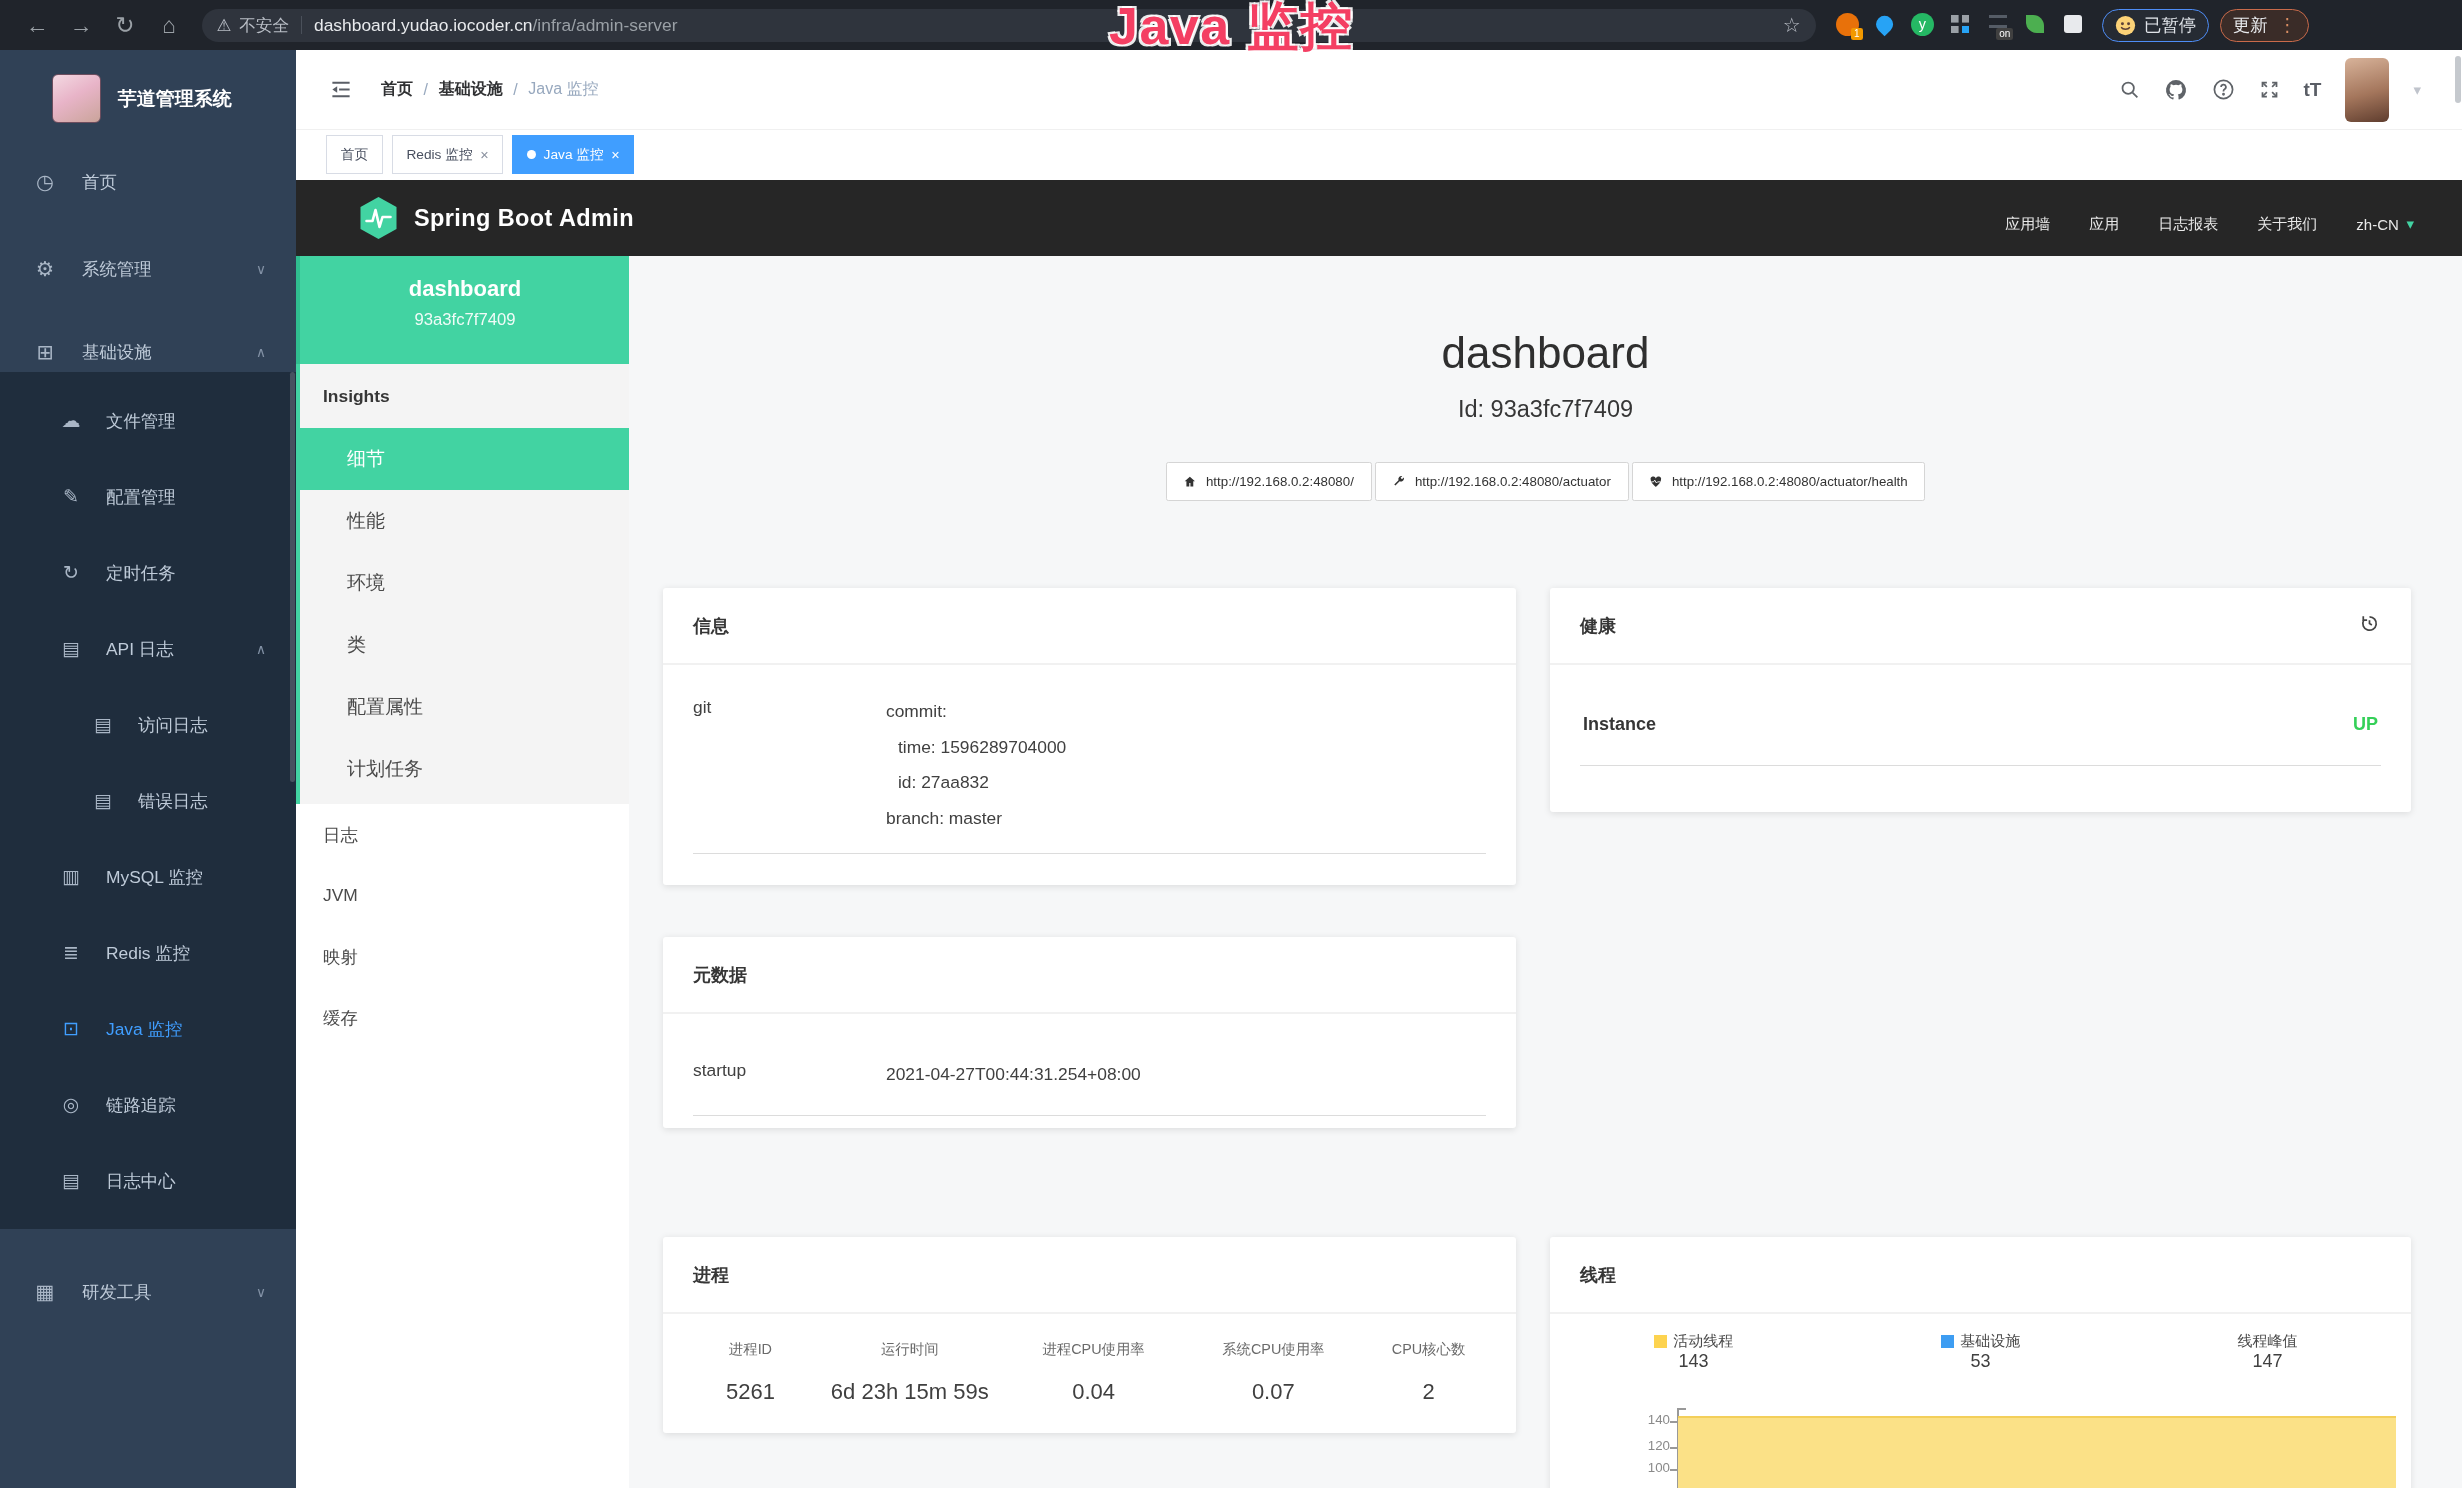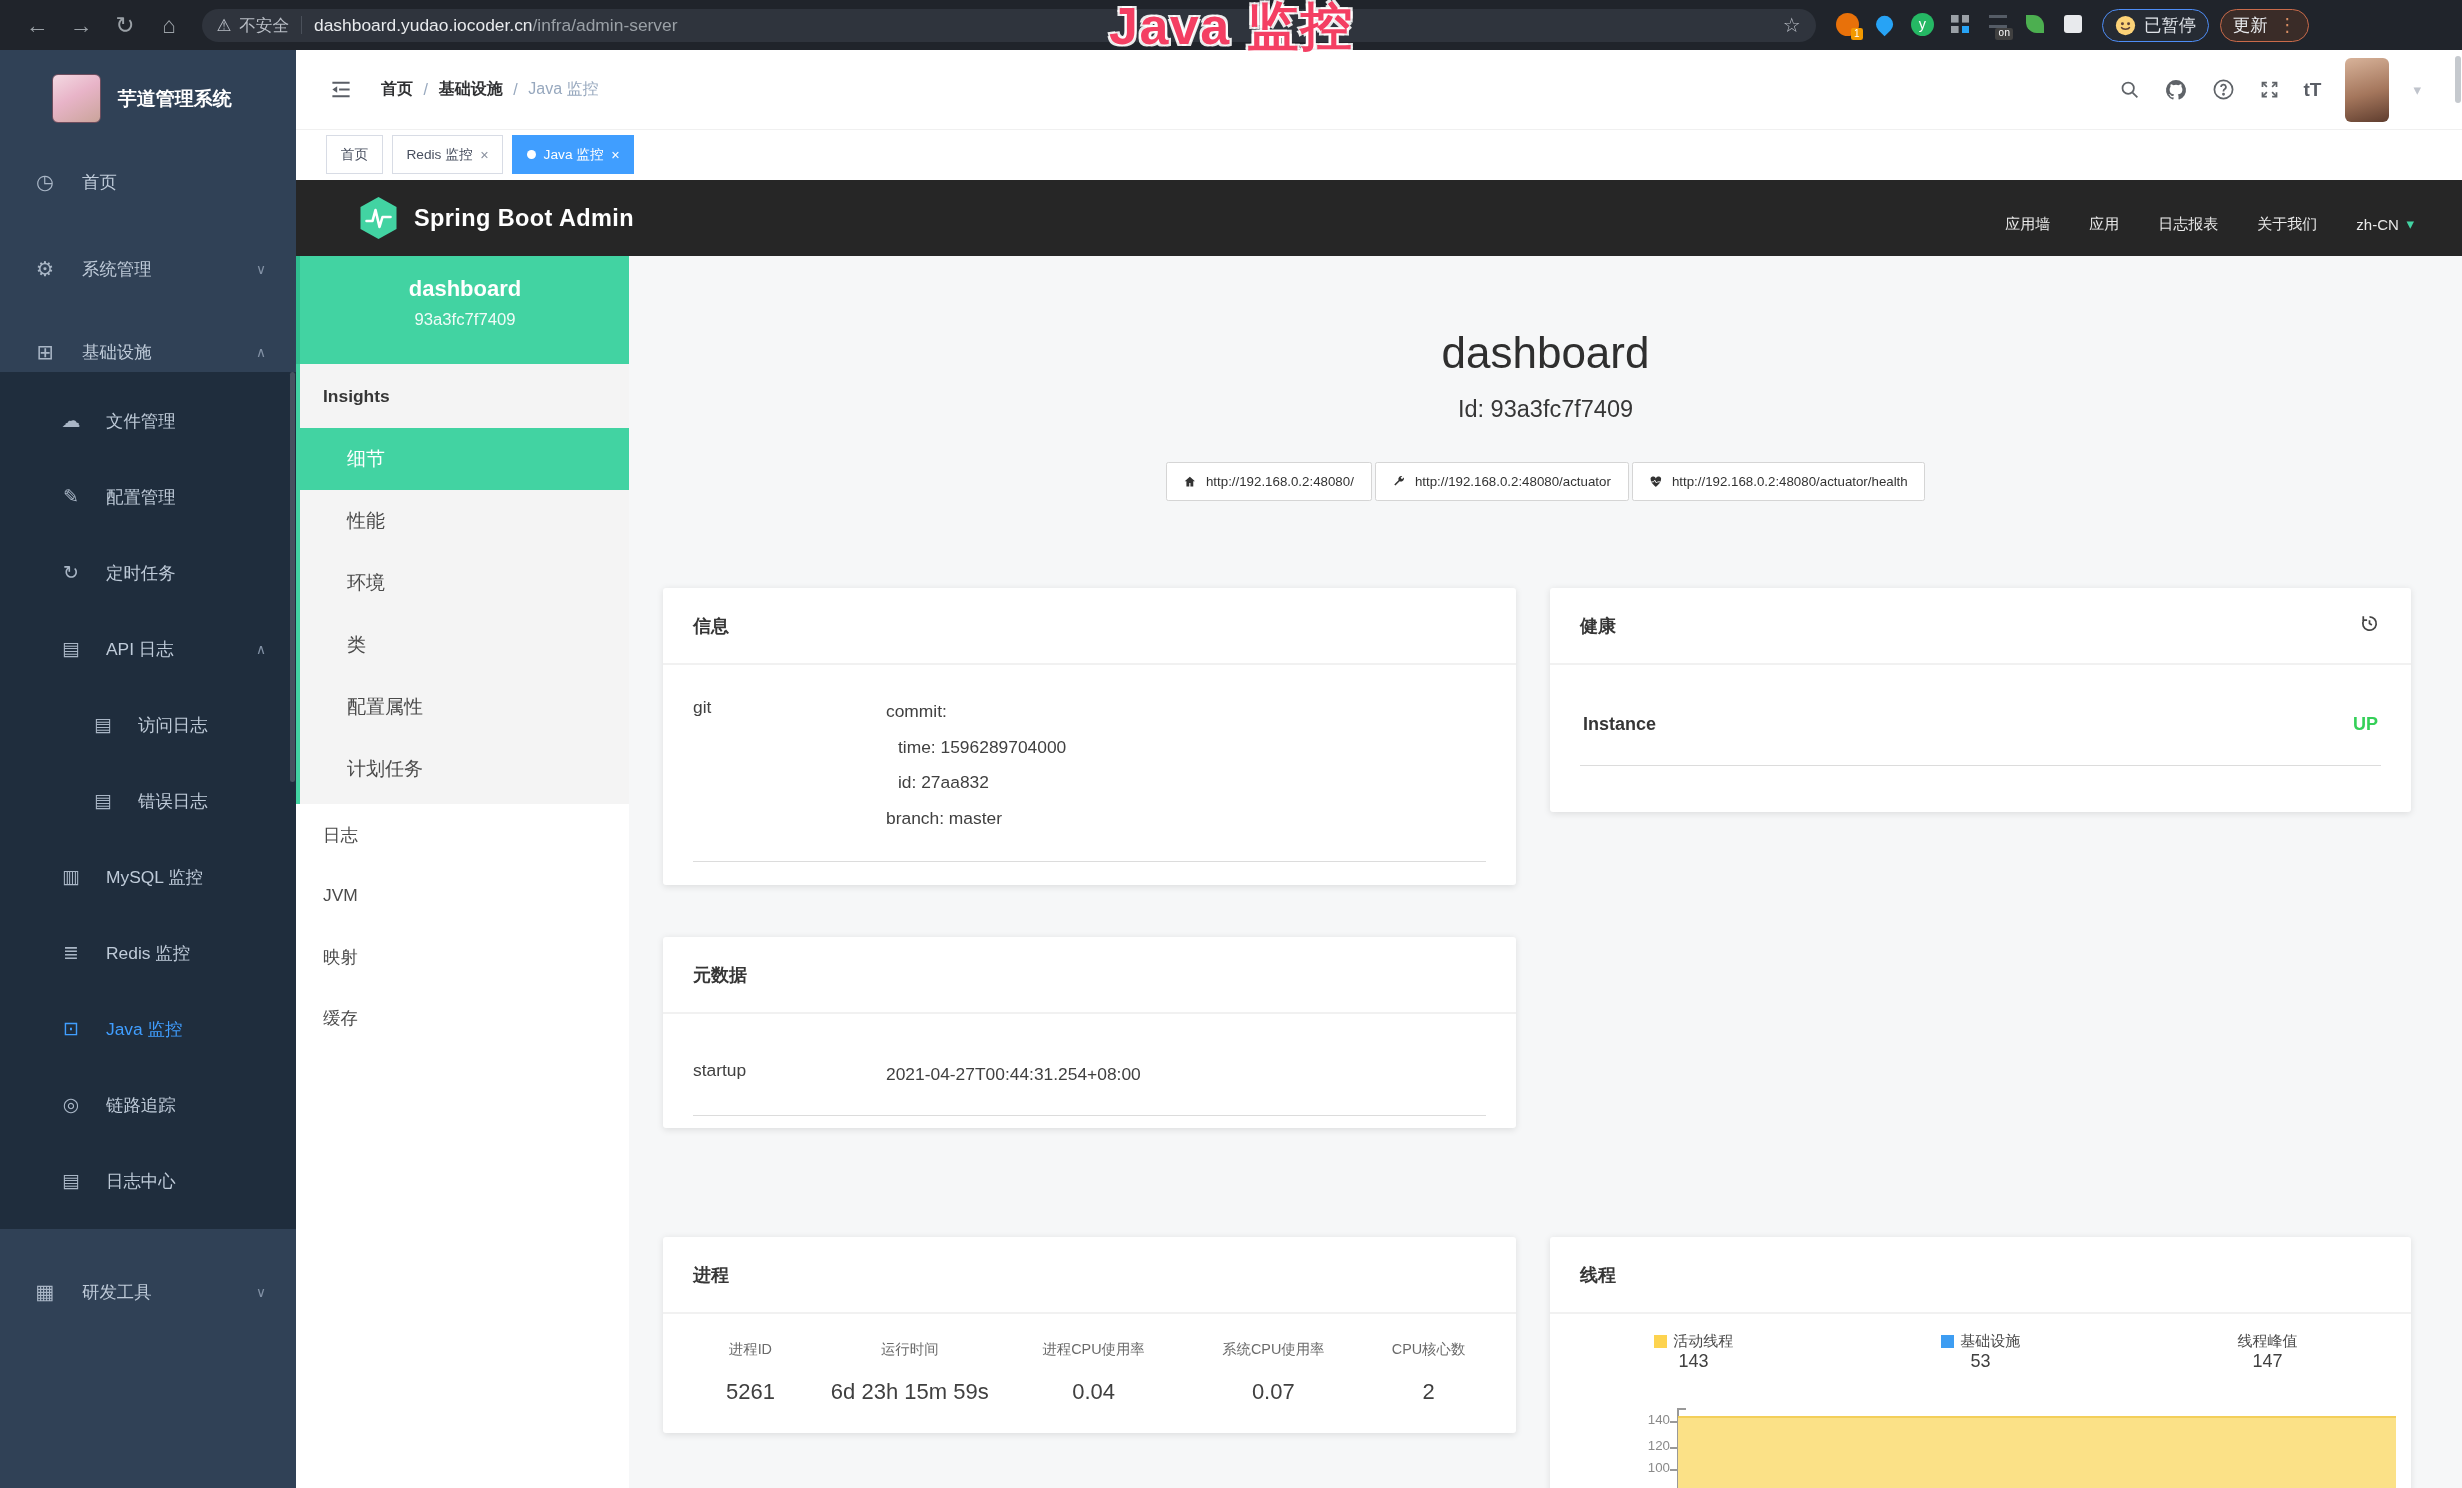--- a/index.html
+++ b/index.html
@@ -116,21 +116,21 @@
   #link-row { left:0; top:206px; width:100%; display:flex; justify-content:center; gap:3px; }
   .link-btn { height:39px; background:#fff; border:0.8px solid #d5d5d5; border-radius:2.3px; display:flex;
     align-items:center; gap:9px; padding:0 16.7px; font-size:13.3px; color:#333; }
   .link-btn svg { flex:0 0 auto; }
 
   .card { position:absolute; background:#fff; border-radius:3px; box-shadow:0 1.5px 7.6px rgba(0,0,0,.10); }
   .card-header { height:77px; display:flex; align-items:center; padding:0 30px; font-size:18px;
     font-weight:700; color:#363636; border-bottom:2.3px solid #f1f1f1; }
   .card-header .hdr-action { margin-left:auto; }
   .card-body { padding:29px 30px 21px; }
-  .kv-row { display:flex; border-bottom:0.8px solid #dcdcdc; padding-bottom:24px; }
+  .kv-row { display:flex; border-bottom:0.8px solid #dcdcdc; padding-bottom:16px; }
   .kv-label { width:193px; flex:0 0 auto; font-size:17.4px; color:#404040; padding-top:3px; }
   .kv-value { font-size:17.4px; color:#404040; line-height:2.05; }
   .kv-value .nested { margin-left:12px; }
 
   #card-info { left:34px; top:332px; width:853px; height:297px; }
   #card-health { left:921px; top:332px; width:861px; height:224px; }
   #card-health .hrow { display:flex; align-items:center; justify-content:space-between;
     border-bottom:0.8px solid #dcdcdc; padding:20px 3px 30px; }
   #card-health .hlabel { font-size:18px; font-weight:600; color:#363636; }
   #card-health .hvalue { font-size:18px; font-weight:700; color:#34d058; }
@@ -192,21 +192,21 @@
     </div>
     <div class="ext">
       <div style="width:18px;height:18px;margin:2.3px;background:
         linear-gradient(#9aa0a6,#9aa0a6) 0 0/7.6px 7.6px no-repeat,
         linear-gradient(#9aa0a6,#9aa0a6) 10.6px 0/7.6px 7.6px no-repeat,
         linear-gradient(#9aa0a6,#9aa0a6) 0 10.6px/7.6px 7.6px no-repeat,
         linear-gradient(#27a3f5,#27a3f5) 10.6px 10.6px/7.6px 7.6px no-repeat;"></div>
     </div>
     <div class="ext">
       <div style="width:18px;height:13.7px;margin:1.5px 3px;border-top:3px solid #555c66;border-bottom:3px solid #555c66;"></div>
-      <span class="badge" style="background:#404040;font-family:Liberation Mono, monospace;">on</span>
+      <span class="badge" style="background:#404040;">on</span>
     </div>
     <div class="ext">
       <div style="width:18px;height:18px;margin:2.3px;background:#4caf50;border-radius:0 60% 0 60%;"></div>
     </div>
     <div class="ext">
       <div style="width:18px;height:18px;margin:2.3px;background:#e8eaed;border-radius:3px;"></div>
     </div>
   </div>
   <div id="paused-pill">
     <svg width="21" height="21" viewBox="0 0 24 24">

